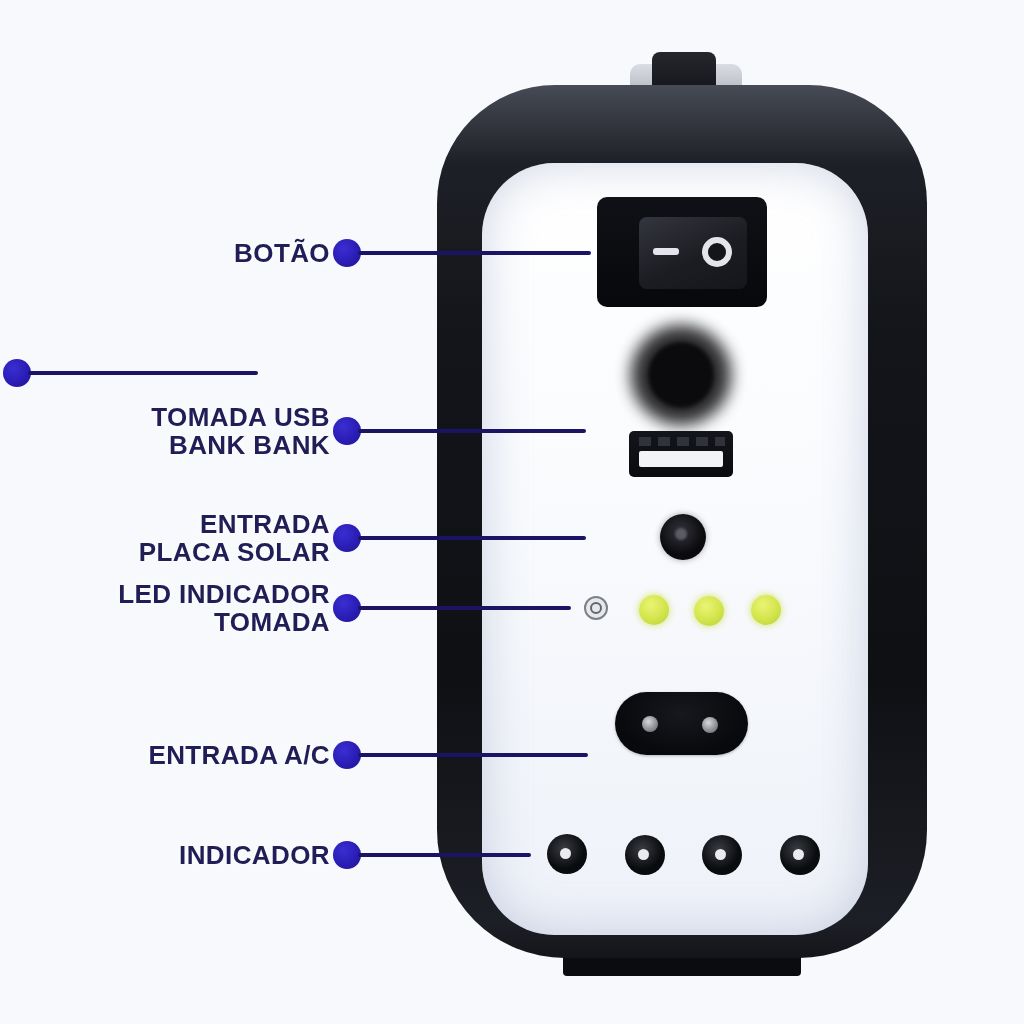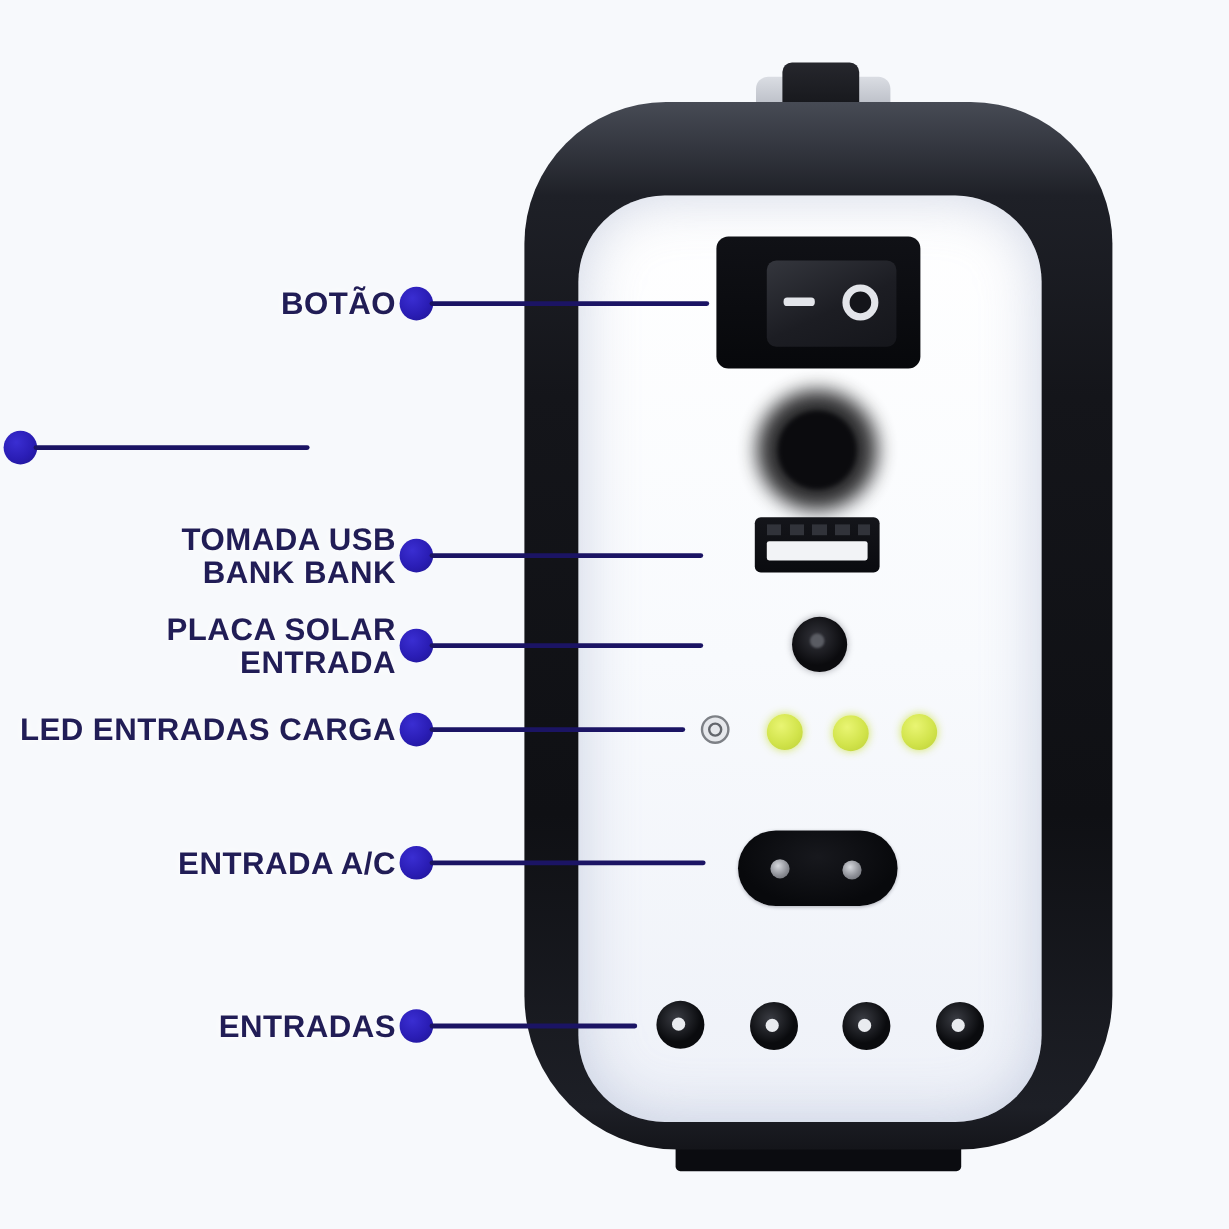--- a/index.html
+++ b/index.html
@@ -164,55 +164,55 @@
     </div>
     <div class="ann-dot"></div>
     <div class="ann-line" style="width:233px"></div>
   </div>
 
   <div class="ann-row" style="top:338px">
     <div class="ann-dot"></div>
     <div class="ann-line" style="width:230px"></div>
   </div>
 
-  <div class="ann-row" style="top:428px">
+  <div class="ann-row" style="top:396px">
     <div class="ann-text">
       <span>TOMADA USB</span>
       <span>BANK BANK</span>
     </div>
     <div class="ann-dot"></div>
     <div class="ann-line" style="width:228px"></div>
   </div>
 
   <div class="ann-row" style="top:503px">
     <div class="ann-text">
+      <span>ENTRADA</span>
       <span>PLACA SOLAR</span>
-      <span>ENTRADA</span>
     </div>
     <div class="ann-dot"></div>
     <div class="ann-line" style="width:228px"></div>
   </div>
 
   <div class="ann-row" style="top:573px">
     <div class="ann-text">
-      <span>LED ENTRADAS CARGA</span>
+      <span>LED INDICADOR TOMADA</span>
     </div>
     <div class="ann-dot"></div>
     <div class="ann-line" style="width:213px"></div>
   </div>
 
-  <div class="ann-row" style="top:684px">
+  <div class="ann-row" style="top:720px">
     <div class="ann-text">
       <span>ENTRADA A/C</span>
     </div>
     <div class="ann-dot"></div>
     <div class="ann-line" style="width:230px"></div>
   </div>
 
   <div class="ann-row" style="top:820px">
     <div class="ann-text">
-      <span>ENTRADAS</span>
+      <span>INDICADOR</span>
     </div>
     <div class="ann-dot"></div>
     <div class="ann-line" style="width:173px"></div>
   </div>
 
 </div>
 
 </body></html>

